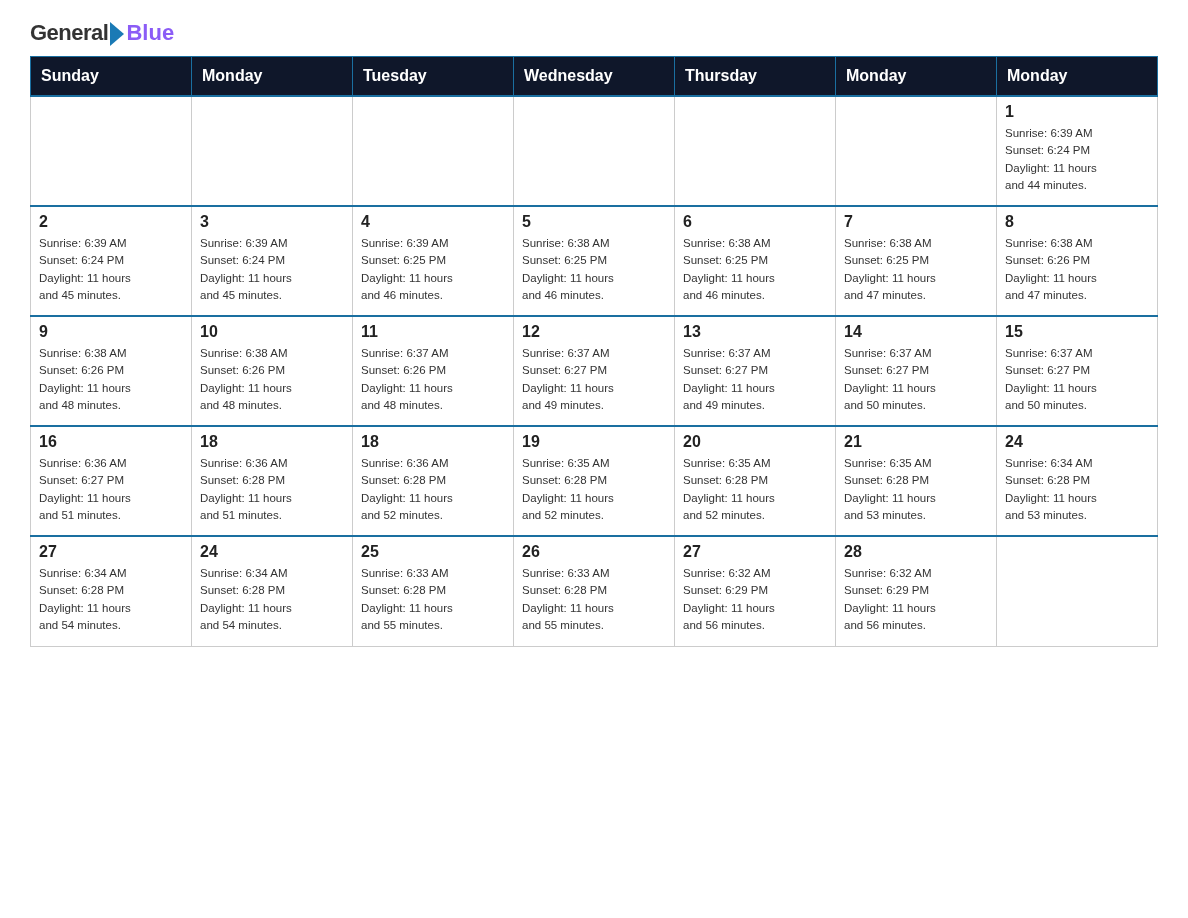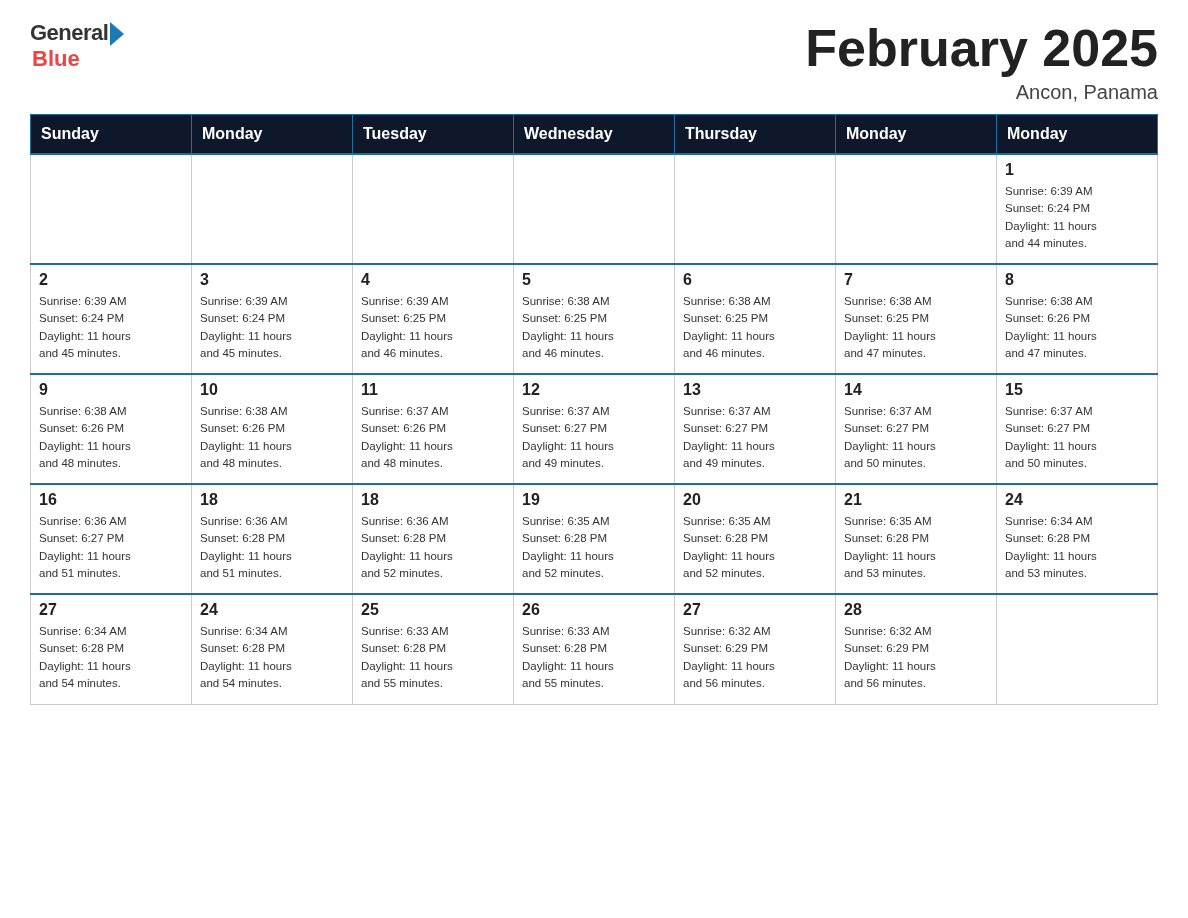--- a/index.html
+++ b/index.html
@@ -11,21 +11,20 @@
       min-height: 918px;
     }
     .header {
       display: flex;
       justify-content: space-between;
       align-items: flex-start;
       margin-bottom: 10px;
     }
     .logo {
       display: flex;
-      flex-direction: column;
       align-items: flex-start;
     }
     .logo-top {
       display: flex;
       align-items: center;
     }
     .logo-general {
       font-size: 22px;
       font-weight: bold;
       color: #333;
@@ -36,21 +35,21 @@
       height: 0;
       border-left: 14px solid #1a7ab5;
       border-top: 12px solid transparent;
       border-bottom: 12px solid transparent;
       margin-left: 2px;
       margin-top: 2px;
     }
     .logo-blue {
       font-size: 22px;
       font-weight: bold;
-      color: #ef4444;
+      color: #8b5cf6;
       margin-left: 2px;
     }
     .title-block {
       text-align: right;
     }
     .month-title {
       font-size: 52px;
       font-weight: bold;
       color: #222;
       line-height: 1.1;
@@ -104,24 +103,20 @@
 </head>
 <body>
 
 <div class="header">
   <div class="logo">
     <div class="logo-top">
       <span class="logo-general">General</span>
       <div class="logo-arrow"></div>
     </div>
     <span class="logo-blue">Blue</span>
-  </div>
-  <div class="title-block">
-    <div class="month-title">February 2025</div>
-    <div class="location">Ancon, Panama</div>
   </div>
 </div>
 
 <table class="calendar">
   <thead>
     <tr>
     <th>Sunday</th>
         <th>Monday</th>
         <th>Tuesday</th>
         <th>Wednesday</th>

